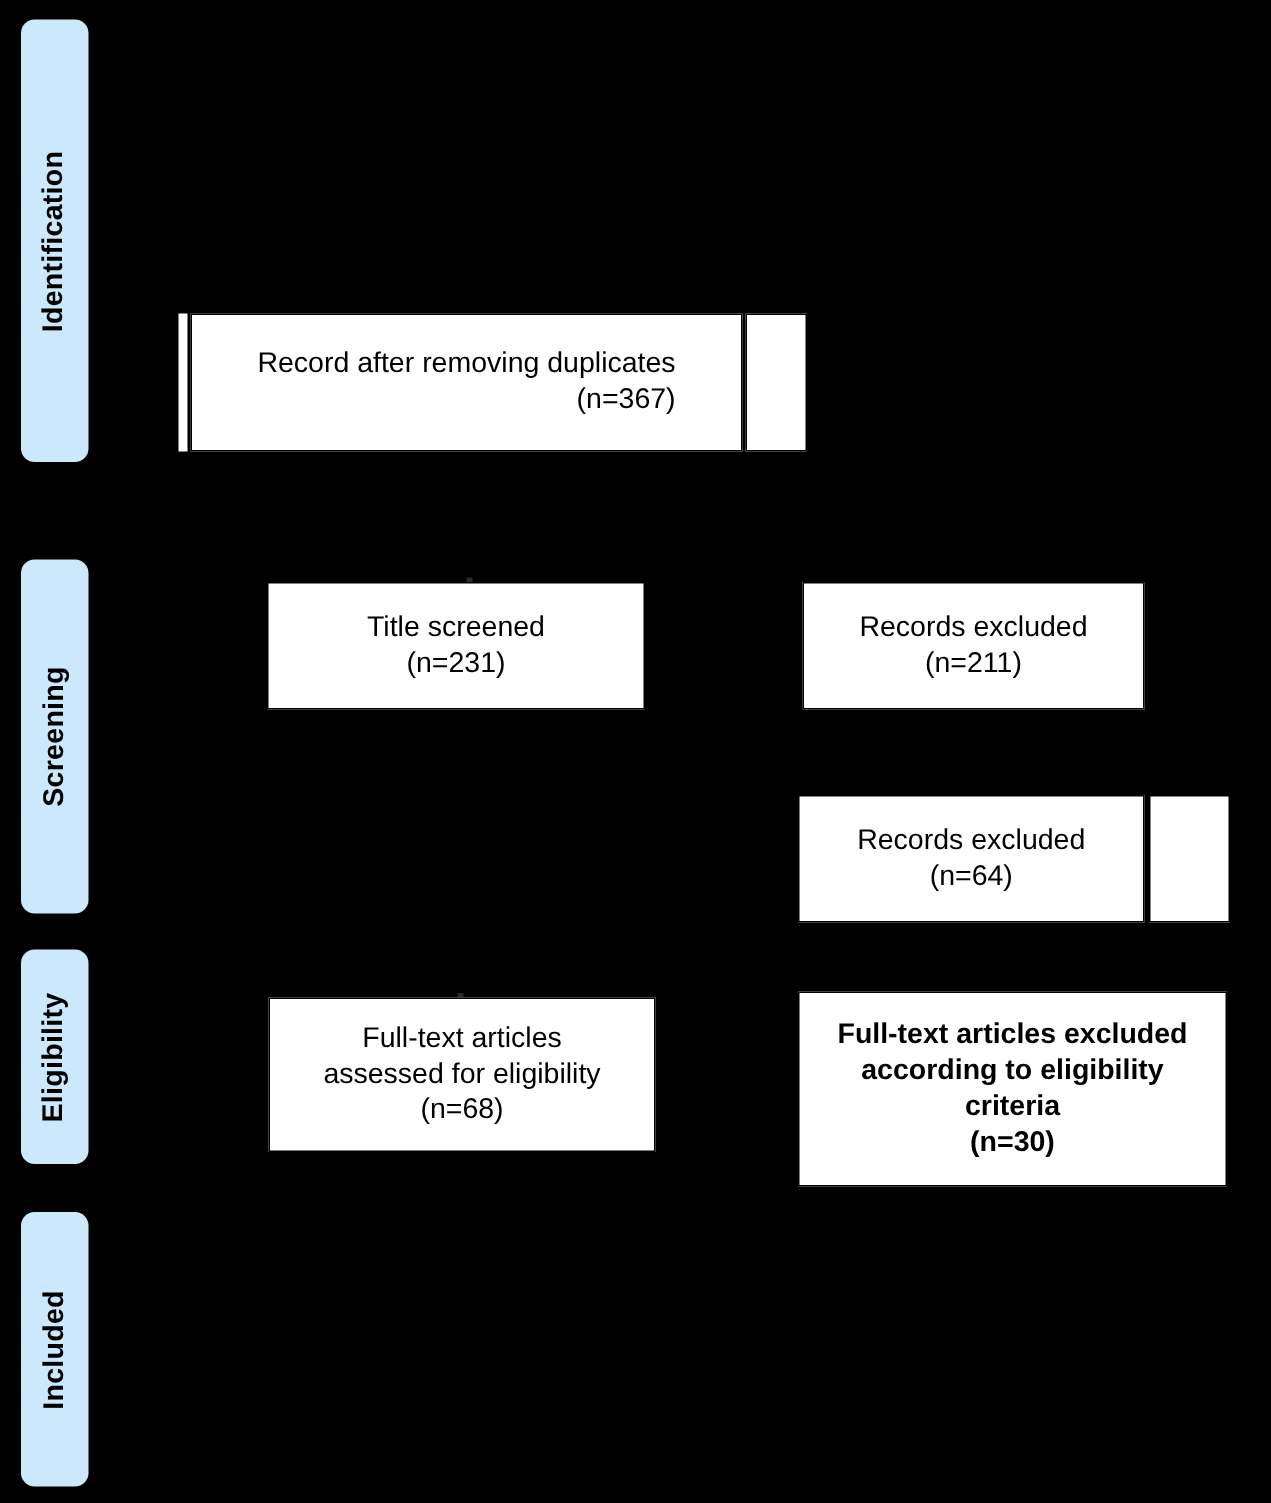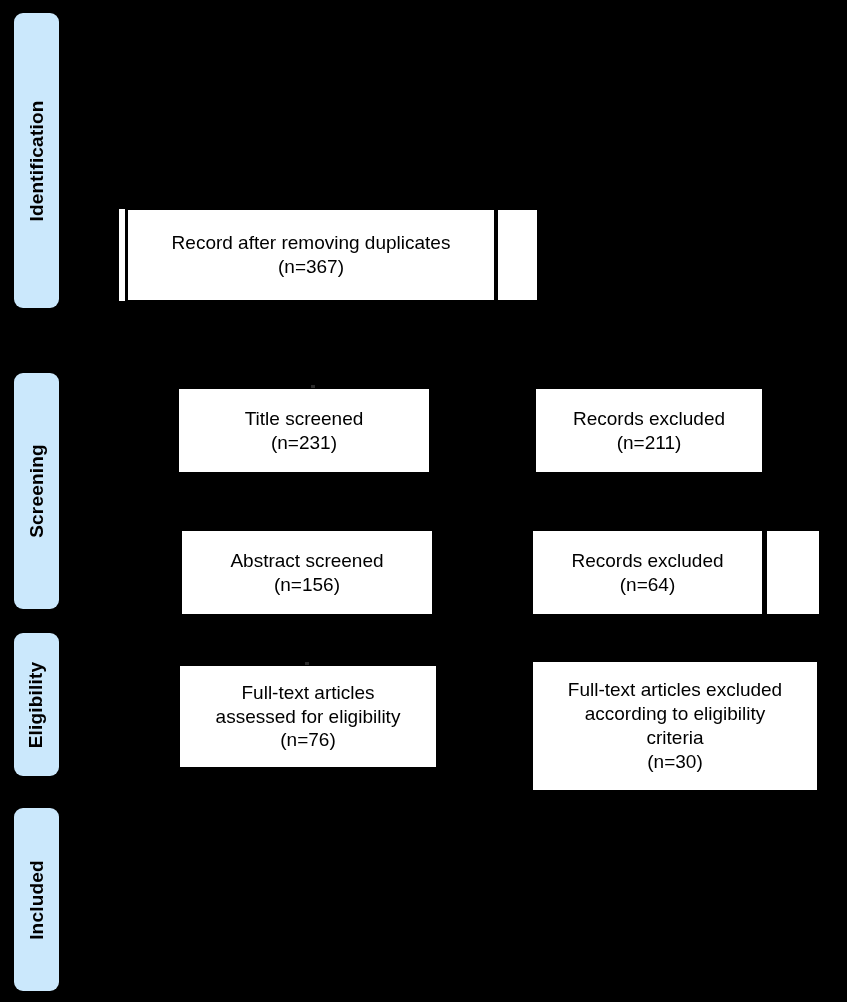--- a/index.html
+++ b/index.html
@@ -83,63 +83,59 @@
   <div class="stage-band" style="left:14px; top:633px; width:45px; height:143px;">
     <span class="stage-label">Eligibility</span>
   </div>
 
   <div class="stage-band" style="left:14px; top:808px; width:45px; height:183px;">
     <span class="stage-label">Included</span>
   </div>
 
   <div class="sliver" style="left:119px; top:209px; width:6px; height:92px;"></div>
 
-  <div class="flow-box" style="left:127px; top:209px; width:368px; height:92px;">
+  <div class="flow-box" style="left:127px; top:209px; width:368px; height:92px;text-align:right;">
     <span class="box-text">Record after removing duplicates
 (n=367)</span>
   </div>
 
   <div class="flow-box empty" style="left:497px; top:209px; width:41px; height:92px;">
     <span class="box-text"></span>
   </div>
 
   <div class="arrow-tip" style="left:311px; top:385px; width:4px; height:4px;"></div>
 
   <div class="flow-box" style="left:178px; top:388px; width:252px; height:85px;">
     <span class="box-text">Title screened
 (n=231)</span>
   </div>
 
   <div class="flow-box" style="left:535px; top:388px; width:228px; height:85px;">
     <span class="box-text">Records excluded
 (n=211)</span>
   </div>
 
-  <div class="flow-box" style="left:181px; top:530px; width:252px; height:85px;">
-    <span class="box-text">Abstract screened
-(n=156)</span>
-  </div>
 
   <div class="flow-box" style="left:532px; top:530px; width:231px; height:85px;">
     <span class="box-text">Records excluded
 (n=64)</span>
   </div>
 
   <div class="flow-box empty" style="left:766px; top:530px; width:54px; height:85px;">
     <span class="box-text"></span>
   </div>
 
   <div class="arrow-tip" style="left:305px; top:662px; width:4px; height:4px;"></div>
 
   <div class="flow-box" style="left:179px; top:665px; width:258px; height:103px;">
     <span class="box-text">Full-text articles
 assessed for eligibility
-(n=76)</span>
+(n=68)</span>
   </div>
 
-  <div class="flow-box" style="left:532px; top:661px; width:286px; height:130px;">
+  <div class="flow-box" style="left:532px; top:661px; width:286px; height:130px;font-weight:bold;">
     <span class="box-text">Full-text articles excluded
 according to eligibility
 criteria
 (n=30)</span>
   </div>
 
 </div>
 
 </body></html>

